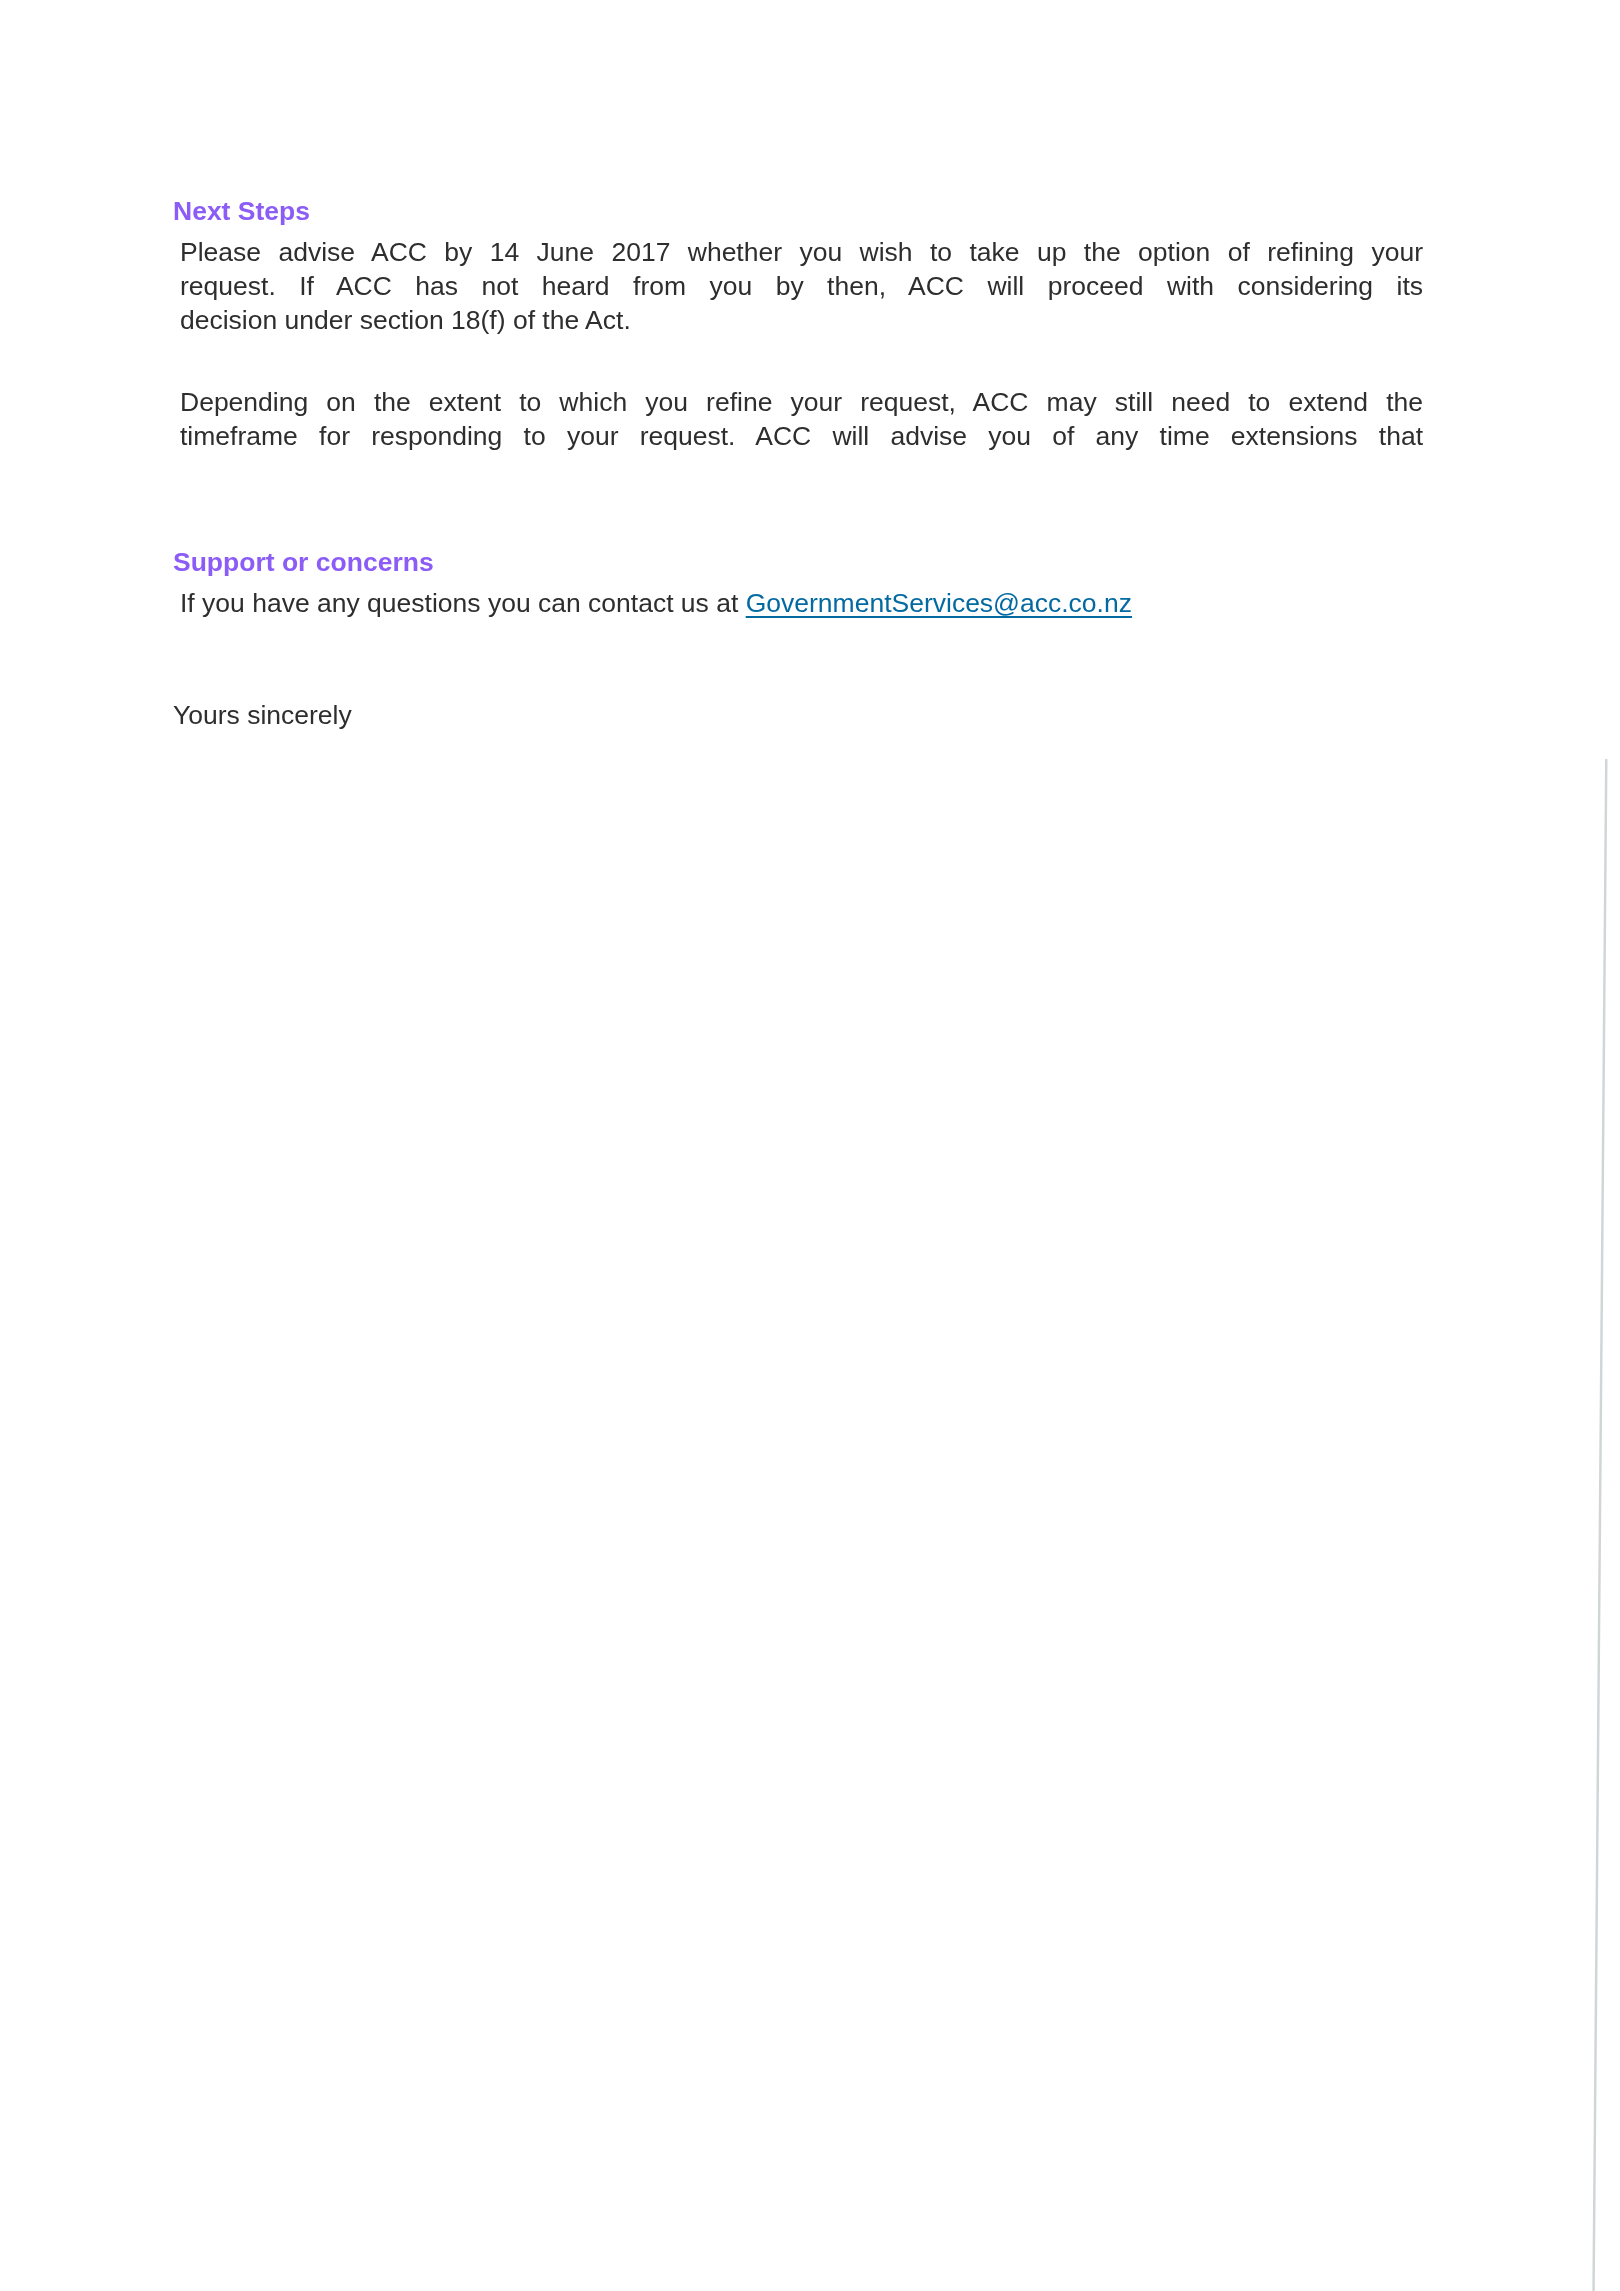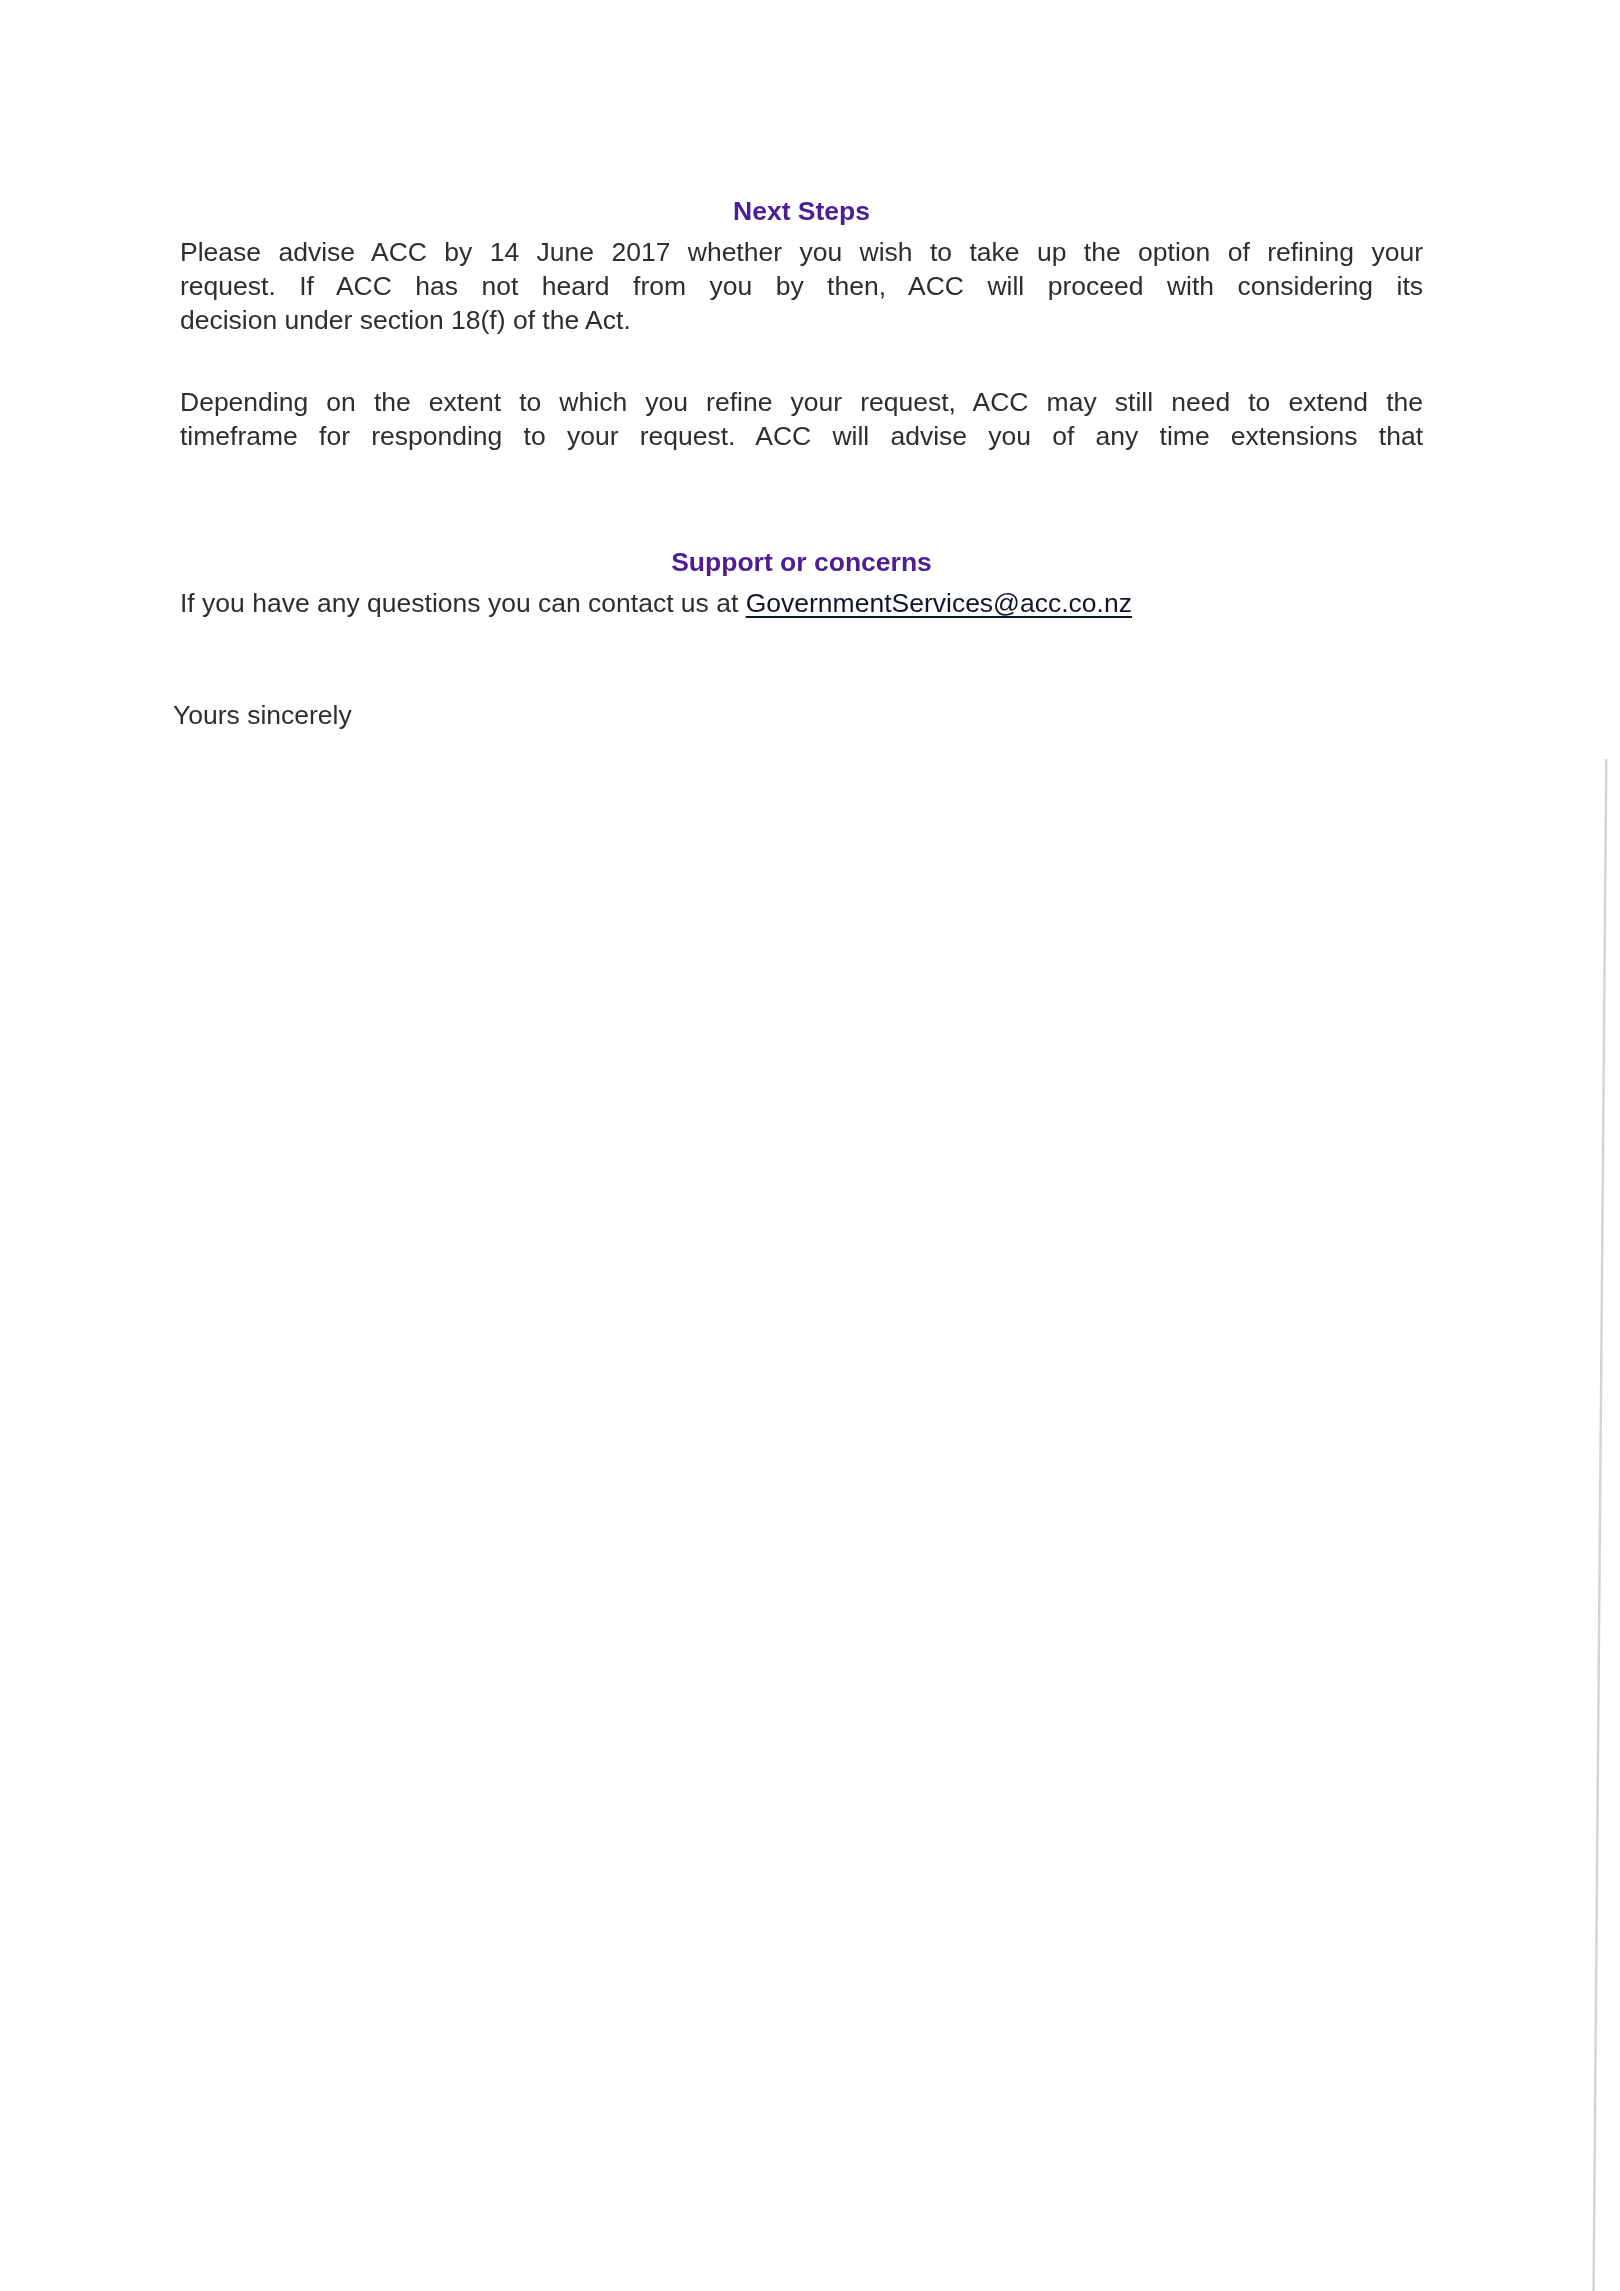--- a/index.html
+++ b/index.html
@@ -21,40 +21,39 @@
     left: 173px;
     top: 194px;
     width: 1257px;
     font-size: 26.5px;
     line-height: 34px;
     color: #2e2e2e;
     -webkit-font-smoothing: antialiased;
   }
   .heading {
     font-weight: 700;
-    color: #4c1d95;
-    text-align: center;
+    color: #8b5cf6;
   }
   .para {
     margin: 7px;
   }
   .jline {
     text-align: justify;
     text-align-last: justify;
     white-space: normal;
   }
   .lline {
     text-align: left;
   }
   .spacer-para { height: 34px; }
   .gap-sections { height: 85px; }
   .gap-closing { height: 71px; }
   .gap-signature { height: 27.4px; }
   .email-link {
-    color: #0f172a;
+    color: #0369a1;
     text-decoration: underline;
     text-underline-offset: 3.9px;
     text-decoration-thickness: 2px;
     cursor: pointer;
   }
   .signature {
     font-weight: 700;
     font-size: 28px;
     color: #2a2a2a;
   }

